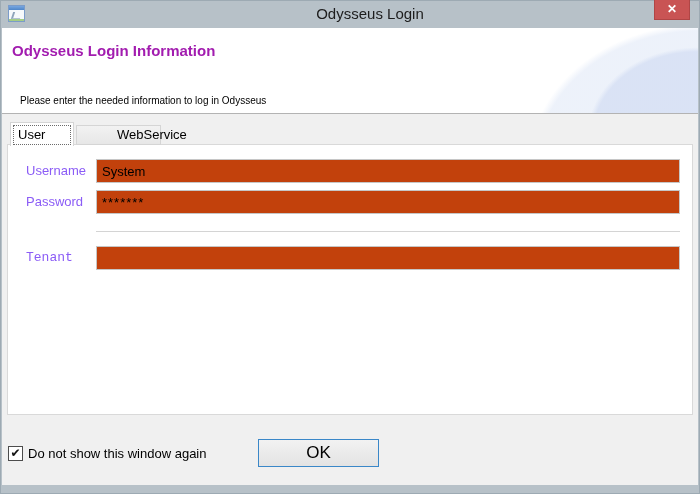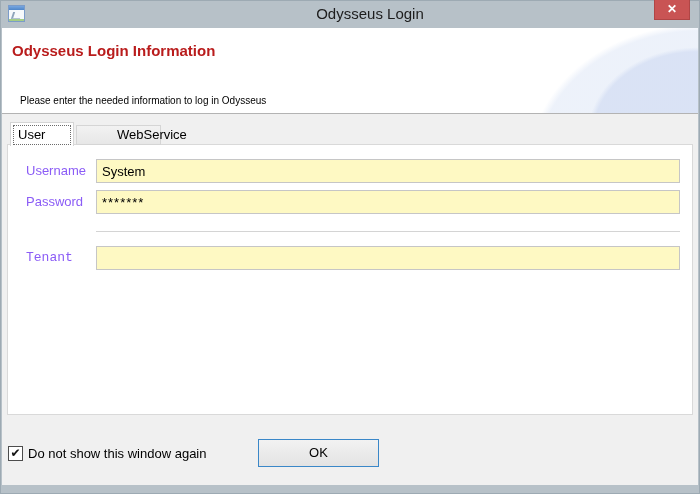--- a/index.html
+++ b/index.html
@@ -48,21 +48,21 @@
   .header{
     position:absolute; left:0; top:0; width:696px; height:86px;
     background:#ffffff; border-bottom:1px solid #b3b3b3; overflow:hidden;
   }
   .swoosh{
     position:absolute; right:0; top:0; width:185px; height:85px;
     background:
       radial-gradient(190px 150px at 100% 125%, rgba(217,226,245,0.95) 55%, rgba(217,226,245,0) 58%),
       radial-gradient(265px 215px at 102% 160%, rgba(236,241,250,0.95) 62%, rgba(236,241,250,0) 65%);
   }
-  .header-title{ position:absolute; left:10px; top:14px; font-size:15px; font-weight:bold; color:#b91c1c; }
+  .header-title{ position:absolute; left:10px; top:14px; font-size:15px; font-weight:bold; color:#a21caf; }
   .header-sub{ position:absolute; left:18px; top:67px; font-size:10px; color:#000; }
 
   
   .tab{ position:absolute; font-size:13px; color:#000; cursor:default;padding-left:40px; }
   .tab-selected{
     left:8px; top:94px; width:64px; height:24px; z-index:3;
     background:#ffffff; border:1px solid #d5d5d5; border-bottom:none;
   }
   .tab-selected .focus-box{
     position:absolute; left:2px; top:2px; right:2px; bottom:1px;
@@ -76,21 +76,21 @@
   }
 
   
   .panel{
     position:absolute; left:5px; top:116px; width:686px; height:271px;
     background:#ffffff; border:1px solid #d9d9d9; z-index:1;
   }
   .field-label{ position:absolute; left:18px; font-size:13px; color:#8b5cf6; }
   .field-input{
     position:absolute; left:88px; width:584px; height:24px;
-    border:1px solid #c6c6c6; background:#fef9c3; font-family:"Liberation Sans",sans-serif;
+    border:1px solid #c6c6c6; background:#c2410c; font-family:"Liberation Sans",sans-serif;
     font-size:13px; color:#000; padding:0 5px; outline:none;
   }
   .lbl-username{ top:18px; }
   .inp-username{ top:14px; }
   .lbl-password{ top:49px; }
   .inp-password{ top:45px; letter-spacing:1px; }
   .mid-separator{ position:absolute; left:88px; top:86px; width:584px; height:1px; background:#d4d4d4; }
   .lbl-tenant{ top:105px;font-family:Liberation Mono, monospace; }
   .inp-tenant{ top:101px; }
 
@@ -98,21 +98,21 @@
   .checkbox{
     position:absolute; left:6px; top:418px; width:15px; height:15px;
     background:#fff; border:1px solid #4c4c4c; text-align:center;
     font-size:12px; line-height:13px; color:#111; cursor:default;
   }
   .checkbox-label{ position:absolute; left:26px; top:418px; font-size:13px; color:#000; line-height:15px; cursor:default; }
 
   .btn{
     position:absolute; top:411px; height:28px;
     background:linear-gradient(#f2f2f2,#e3e3e3);
-    font-family:"Liberation Sans",sans-serif; font-size:13px; color:#000;
+    font-family:"Liberation Sans",sans-serif; font-size:17px; color:#000;
     text-align:center; line-height:26px; cursor:default;
   }
   .btn-ok{ left:256px; width:121px; border:1px solid #3a87c8; }
   .btn-cancel{ left:388px; width:122px; border:1px solid #ababab; }
 </style>
 </head>
 <body>
 
 <div class="window">
 

